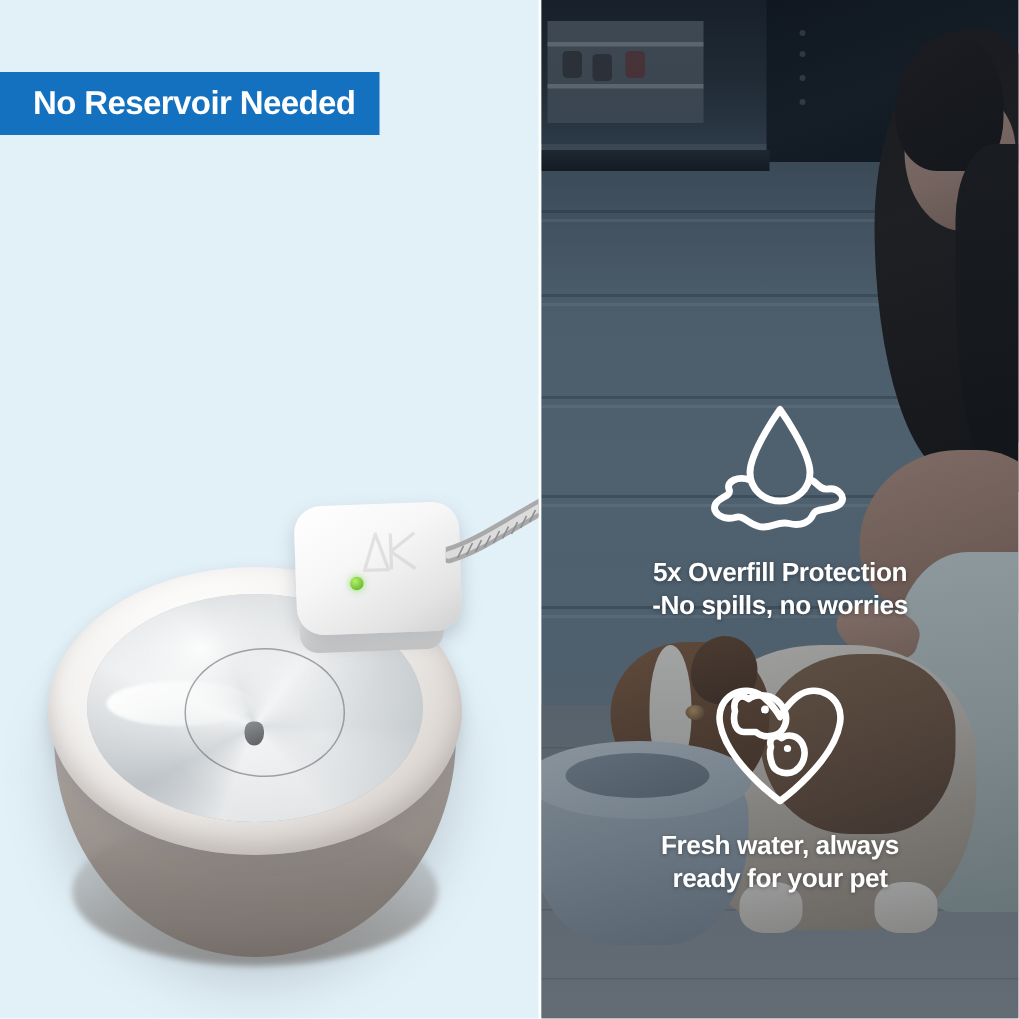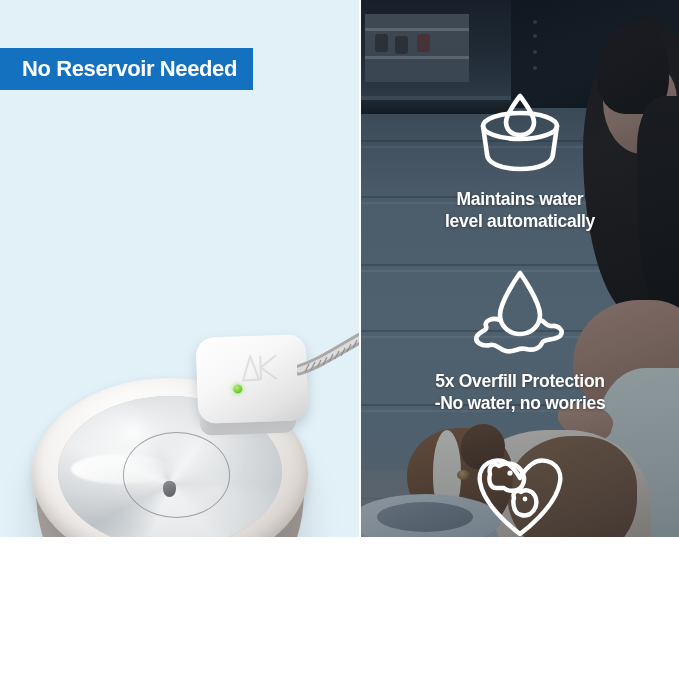--- a/index.html
+++ b/index.html
@@ -4,21 +4,21 @@
 <style>
   * { box-sizing: border-box; margin: 0; padding: 0; }
   html, body {
     width: 679px; height: 679px;
     overflow: hidden;
     font-family: "Liberation Sans", sans-serif;
     background: #ffffff;
   }
   #stage {
     position: relative;
-    width: 679px; height: 537px;
+    width: 679px; height: 679px;
     overflow: hidden;
   }
 
   
   #left-panel {
     position: absolute;
     left: 0; top: 0;
     width: 359px; height: 679px;
     background: #e2f0f7;
     overflow: hidden;
@@ -495,56 +495,45 @@
     <div class="dog-muzzle"></div>
     <div class="dog-eye"></div>
     <div class="dog-nose"></div>
 
     <div class="scene-bowl"></div>
     <div class="scene-bowl-rim"></div>
     <div class="scene-bowl-hole"></div>
 
     <div class="scene-overlay"></div>
 
-    <div class="feature" id="feature-0">
-      <div class="feature-icon">
-        <svg width="98" height="84" viewBox="0 0 98 84" fill="none" stroke="#ffffff" stroke-width="4.6" stroke-linecap="round" stroke-linejoin="round">
-          <ellipse cx="49" cy="34" rx="37" ry="13"></ellipse>
-          <path d="M12 34 L16 62"></path>
-          <path d="M86 34 L82 62"></path>
-          <path d="M16 62 C 16 71, 30 77, 49 77 C 68 77, 82 71, 82 62"></path>
-          <path d="M49 4 C 49 4, 35 22, 35 30 C 35 38, 41 43, 49 43 C 57 43, 63 38, 63 30 C 63 22, 49 4, 49 4 Z"></path>
-        </svg>
-      </div>
-      <div class="feature-caption">Maintains water
-level automatically</div>
-    </div>
 
     <div class="feature" id="feature-1">
       <div class="feature-icon">
         <svg width="104" height="90" viewBox="0 0 104 90" fill="none" stroke="#ffffff" stroke-width="4.6" stroke-linecap="round" stroke-linejoin="round">
           <path d="M52 5 C 52 5, 32 33, 32 47 C 32 58, 41 66, 52 66 C 63 66, 72 58, 72 47 C 72 33, 52 5, 52 5 Z"></path>
           <path d="M32 52 C 24 49, 16 53, 18 58 C 20 63, 12 63, 9 68 C 6 74, 14 79, 22 77
                    C 28 75, 30 81, 38 83 C 46 85, 50 79, 58 81 C 66 83, 72 80, 74 75
                    C 76 70, 86 73, 92 68 C 97 63, 90 57, 84 58 C 78 59, 76 52, 72 52"></path>
         </svg>
       </div>
       <div class="feature-caption">5x Overfill Protection
--No water, no worries</div>
+-No spills, no worries</div>
     </div>
 
     <div class="feature" id="feature-2">
       <div class="feature-icon">
         <svg width="100" height="88" viewBox="0 0 100 88" fill="none" stroke="#ffffff" stroke-width="4.4" stroke-linecap="round" stroke-linejoin="round">
           <path d="M50 82 C 50 82, 14 56, 10 30 C 7 12, 26 3, 38 12 C 45 17, 50 26, 50 26
                    C 50 26, 55 17, 62 12 C 74 3, 93 12, 90 30 C 86 56, 50 82, 50 82 Z"></path>
           <path d="M20 22 C 18 14, 24 10, 29 14 C 33 11, 42 10, 48 15 C 54 20, 56 28, 52 34
                    C 48 40, 38 40, 34 36 L 26 36 C 21 36, 18 30, 20 22 Z"></path>
           <circle cx="40" cy="21" r="2.6" fill="#ffffff" stroke="none"></circle>
           <path d="M44 46 C 42 40, 47 37, 51 40 C 55 37, 62 38, 65 44 C 68 50, 66 58, 60 62
                    C 55 65, 47 63, 45 58 C 43 53, 43 49, 44 46 Z"></path>
           <circle cx="55" cy="47" r="2.4" fill="#ffffff" stroke="none"></circle>
         </svg>
       </div>
+      <div class="feature-caption">Fresh water, always
+ready for your pet</div>
     </div>
 
   </div>
 </div>
 
 </body></html>

